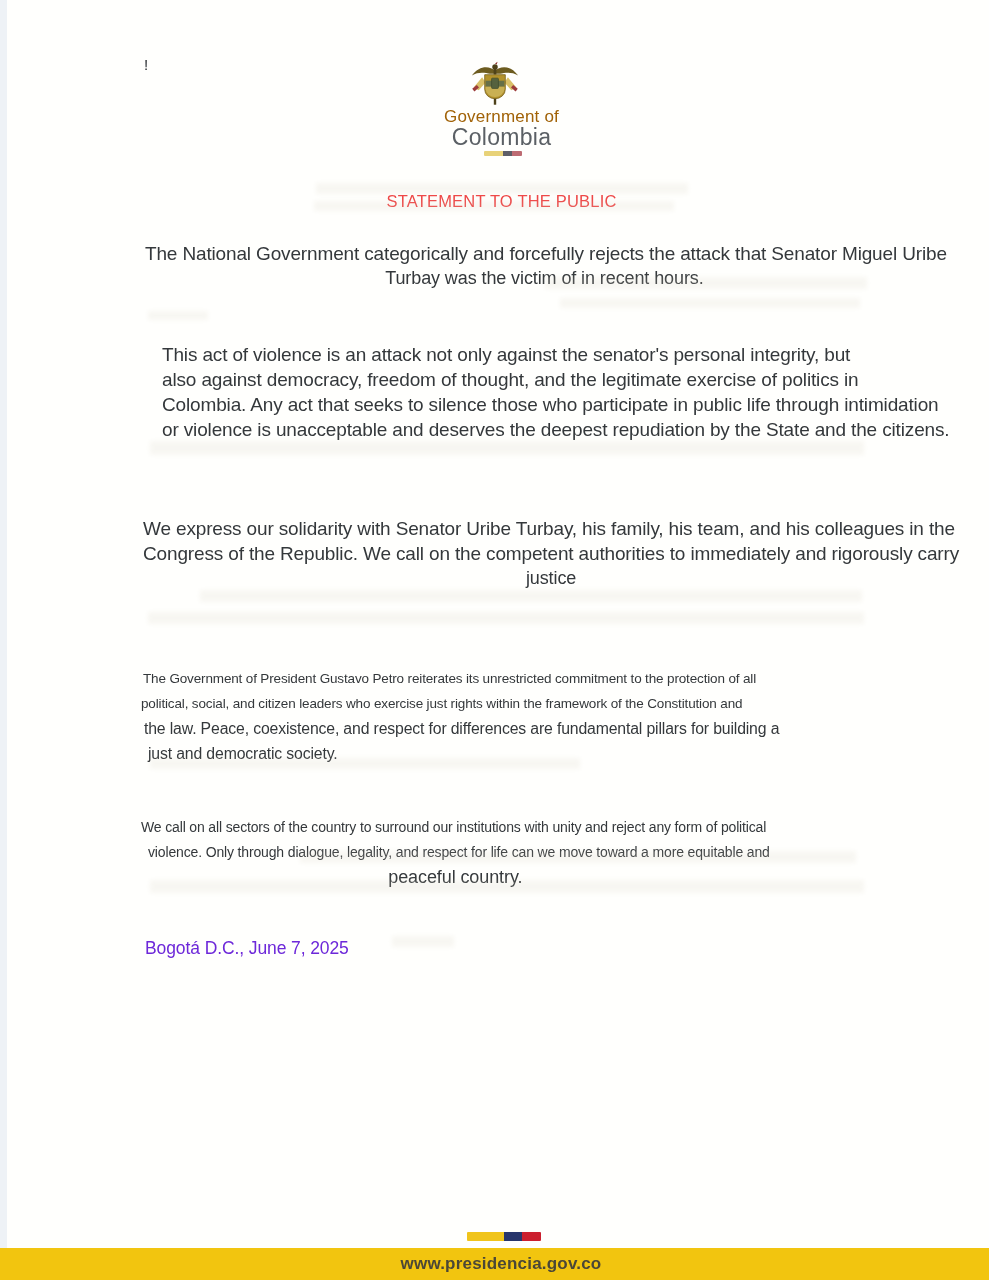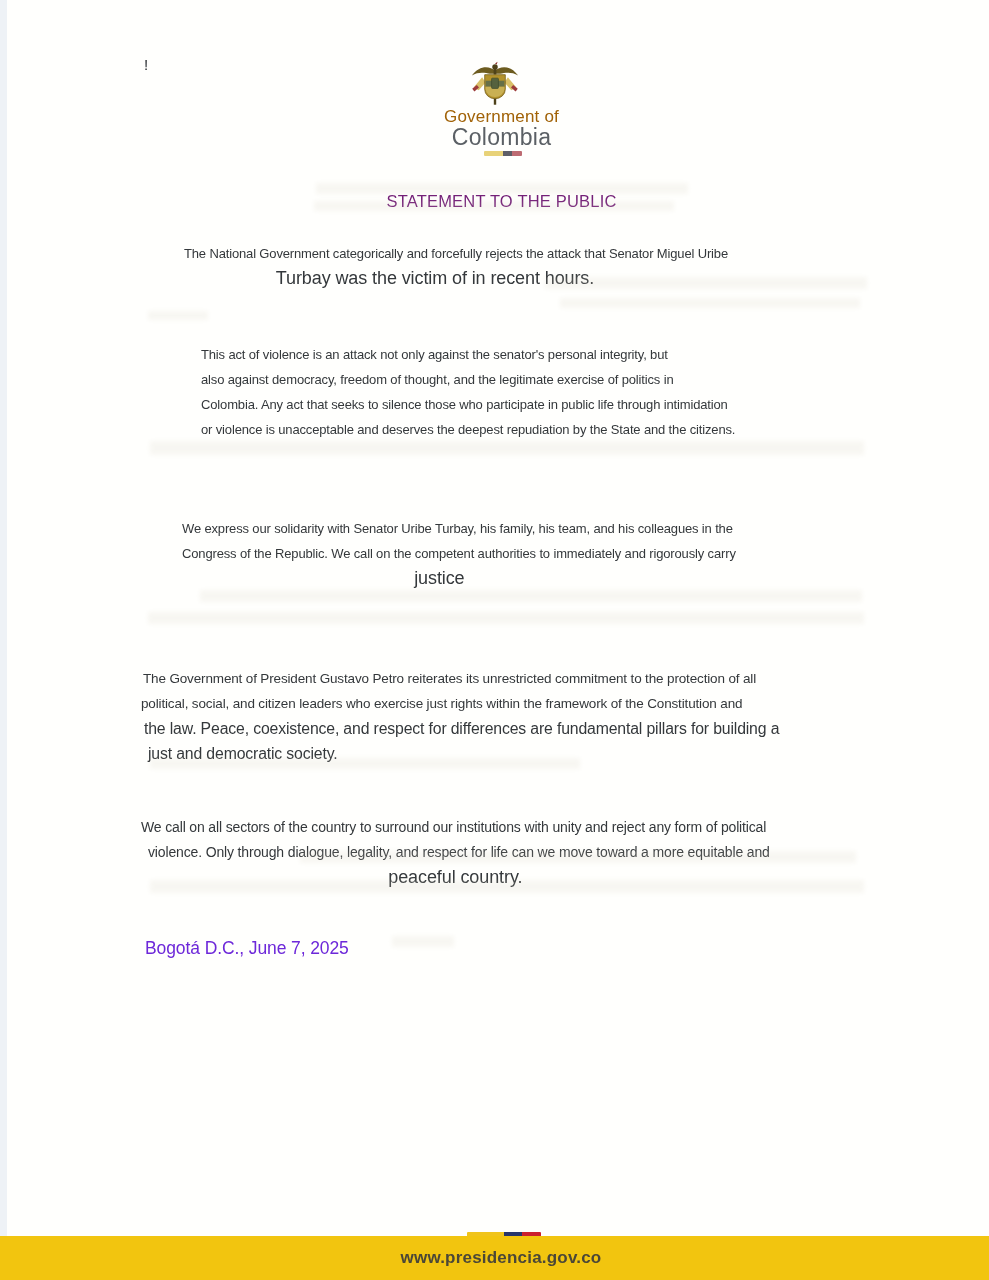--- a/index.html
+++ b/index.html
@@ -40,41 +40,41 @@
   .mini-flag.footer { top:1232px; margin-left:9px; width:74px; height:9px; }
   .mini-flag .seg-y { background:var(--flag-yellow); width:50%; }
   .mini-flag .seg-b { background:var(--flag-blue); width:25%; }
   .mini-flag .seg-r { background:var(--flag-red); width:25%; }
   .mini-flag.header .seg-y { background:#e5cb61; }
   .mini-flag.header .seg-b { background:#43434e; }
   .mini-flag.header .seg-r { background:#b2525a; }
   .doc-title {
     position:absolute; left:14px; right:0; top:192px;
     text-align:center; font-size:16.5px; font-weight:500;
-    color:#701a75; letter-spacing:.2px;
+    color:#ef4444; letter-spacing:.2px;
   }
   .para { position:absolute; }
   .line { display:block; height:25px; line-height:25px; white-space:nowrap; letter-spacing:-0.15px; }
-  .t15  { font-size:13px;margin-left:39px; }
+  .t15  { font-size:19px; }
   .t18  { font-size:18px;  letter-spacing:-0.1px;text-align:center; }
   .t13  { font-size:12.9px; }
   .t13b { font-size:13.5px; }
   .t16  { font-size:15.8px; }
   .t14  { font-size:14px; }
   .p1 { left:145px; top:241px; }
   .p2 { left:162px; top:342px; }
   .p3 { left:143px; top:516px; }
   .p4 { left:143px; top:666px; }
   .p5 { left:141px; top:815px; }
   .date-line {
     position:absolute; left:145px; top:938px;
     font-size:17.5px; color:#6d28d9; letter-spacing:-0.1px;
   }
   .footer-bar {
-    position:absolute; left:0; right:0; bottom:0; height:44px;
+    position:absolute; left:0; right:0; bottom:0; height:32px;
     background:var(--footer-bar);
     display:flex; align-items:center; justify-content:center;padding-left:13px;
   }
   .footer-url {
     font-size:17px; font-weight:bold; color:#4b4737; letter-spacing:.2px;
   }
   .ghost {
     position:absolute; background:#d3cdbc; opacity:.16;
     filter:blur(2px); border-radius:2px; pointer-events:none;
   }

